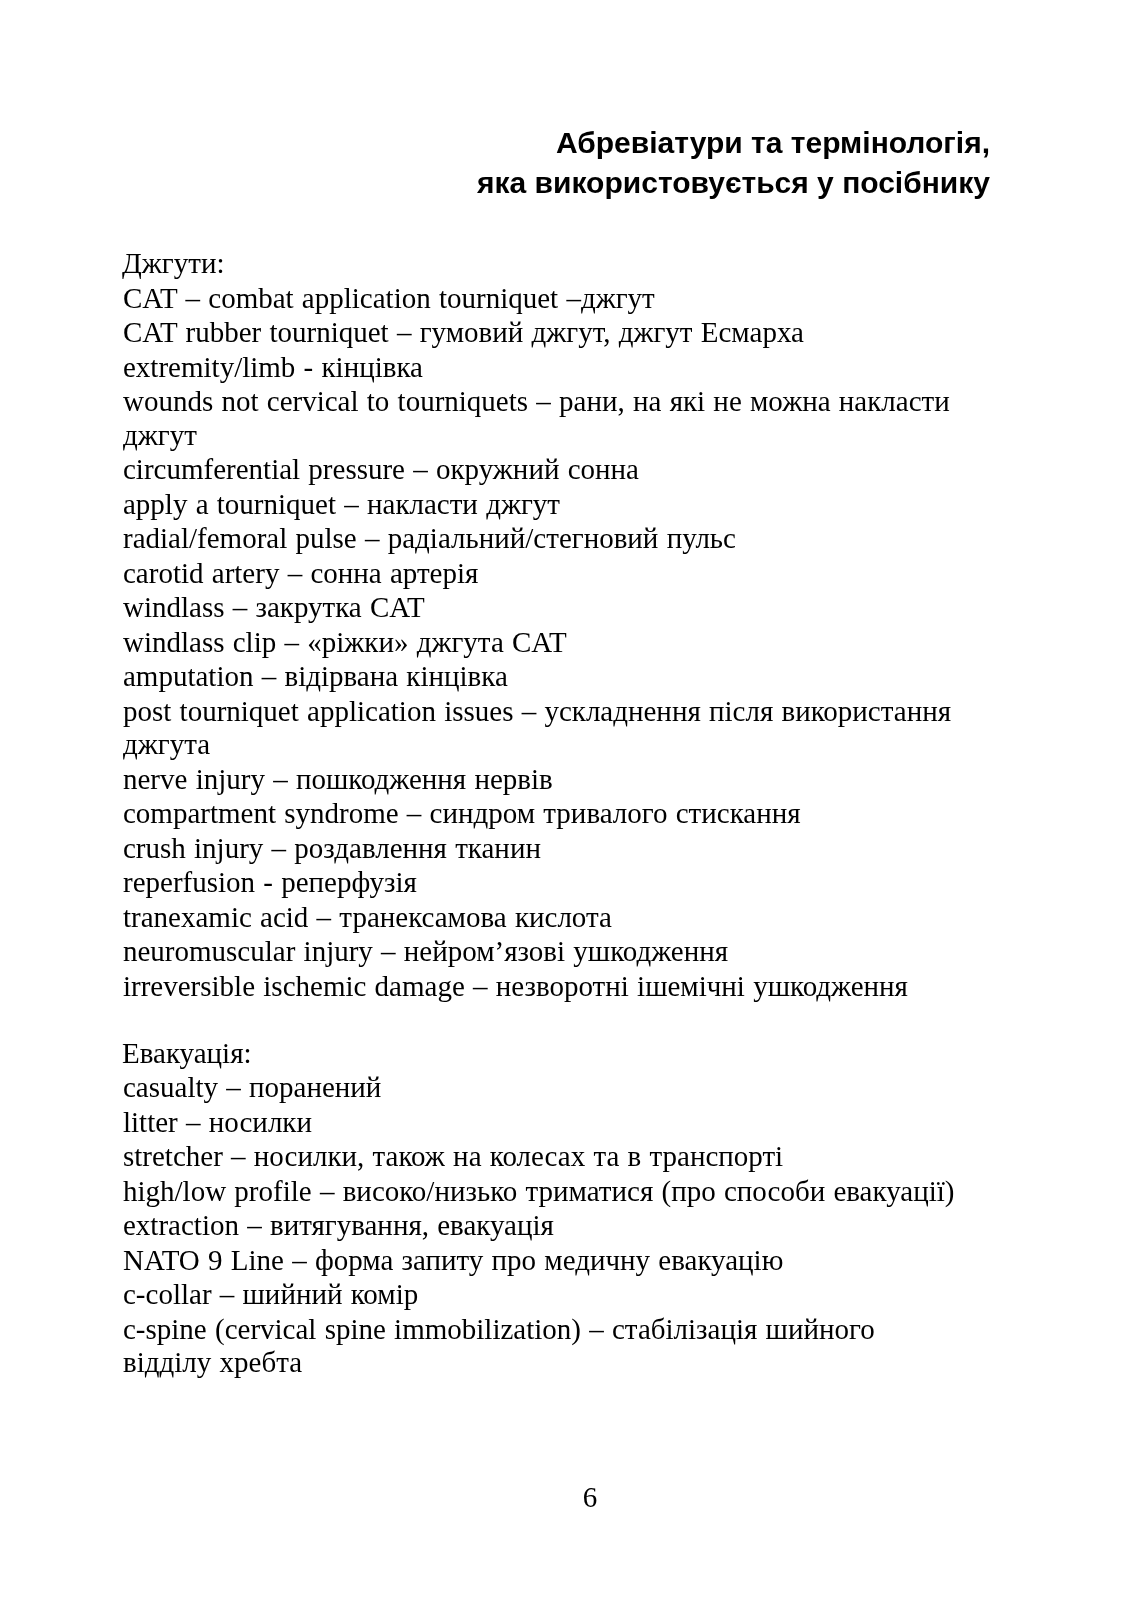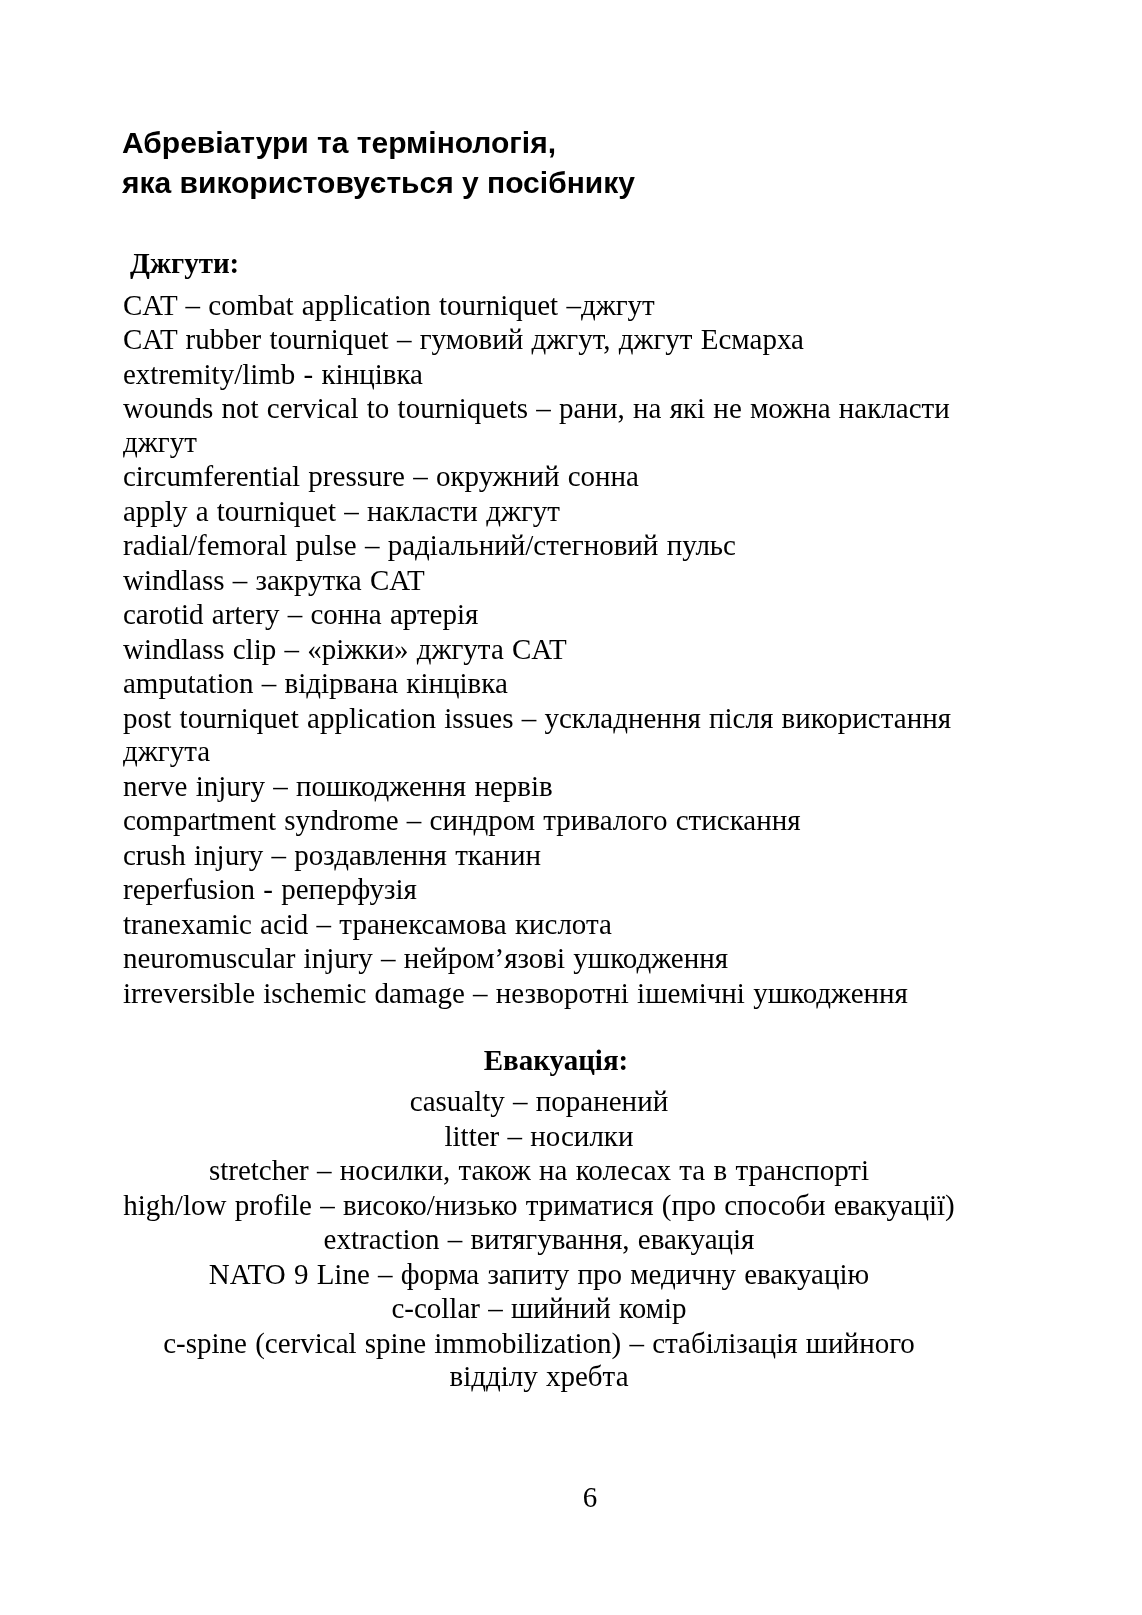--- a/index.html
+++ b/index.html
@@ -16,40 +16,39 @@
     overflow: hidden;
   }
   .content {
     position: absolute;
     left: 122px;
     top: 0;
     width: 868px;
   }
   .doc-title {
     margin: 123px 0 0 0;
-    text-align: left;
+    text-align: right;
     font-family: "Liberation Sans", sans-serif;
     font-weight: bold;
     font-size: 30px;
     line-height: 40px;
     color: #000000;
   }
   .body-text {
     margin-top: 44px;
     font-size: 29px;
     line-height: 33.5px;
   }
   .section + .section {
     margin-top: 33.5px;
-    text-align: center;
   }
   .section-heading {
-    margin: 8px;
+    margin: 0;
     font-family: "Liberation Serif", serif;
-    font-weight: bold;
+    font-weight: normal;
     font-size: 29px;
     line-height: 33.5px;
   }
   .term-entry {
     margin: 1px;
     max-width: 832px;
     font-size: 29px;
     line-height: 33.5px;
     word-spacing: 1px;
   }
@@ -77,22 +76,22 @@
   <div class="body-text" id="sections">
       <section class="section">
         <h2 class="section-heading">Джгути:</h2>
         <p class="term-entry">CAT – combat application tourniquet –джгут</p>
         <p class="term-entry">CAT rubber tourniquet – гумовий джгут, джгут Есмарха</p>
         <p class="term-entry">extremity/limb - кінцівка</p>
         <p class="term-entry">wounds not cervical to tourniquets – рани, на які не можна накласти джгут</p>
         <p class="term-entry">circumferential pressure – окружний сонна</p>
         <p class="term-entry">apply a tourniquet – накласти джгут</p>
         <p class="term-entry">radial/femoral pulse – радіальний/стегновий пульс</p>
+        <p class="term-entry">carotid artery – сонна артерія</p>
         <p class="term-entry">windlass – закрутка CAT</p>
-        <p class="term-entry">carotid artery – сонна артерія</p>
         <p class="term-entry">windlass clip – «ріжки» джгута CAT</p>
         <p class="term-entry">amputation – відірвана кінцівка</p>
         <p class="term-entry">post tourniquet application issues – ускладнення після використання джгута</p>
         <p class="term-entry">nerve injury – пошкодження нервів</p>
         <p class="term-entry">compartment syndrome – синдром тривалого стискання</p>
         <p class="term-entry">crush injury – роздавлення тканин</p>
         <p class="term-entry">reperfusion - реперфузія</p>
         <p class="term-entry">tranexamic acid – транексамова кислота</p>
         <p class="term-entry">neuromuscular injury – нейром’язові ушкодження</p>
         <p class="term-entry">irreversible ischemic damage – незворотні ішемічні ушкодження</p>

